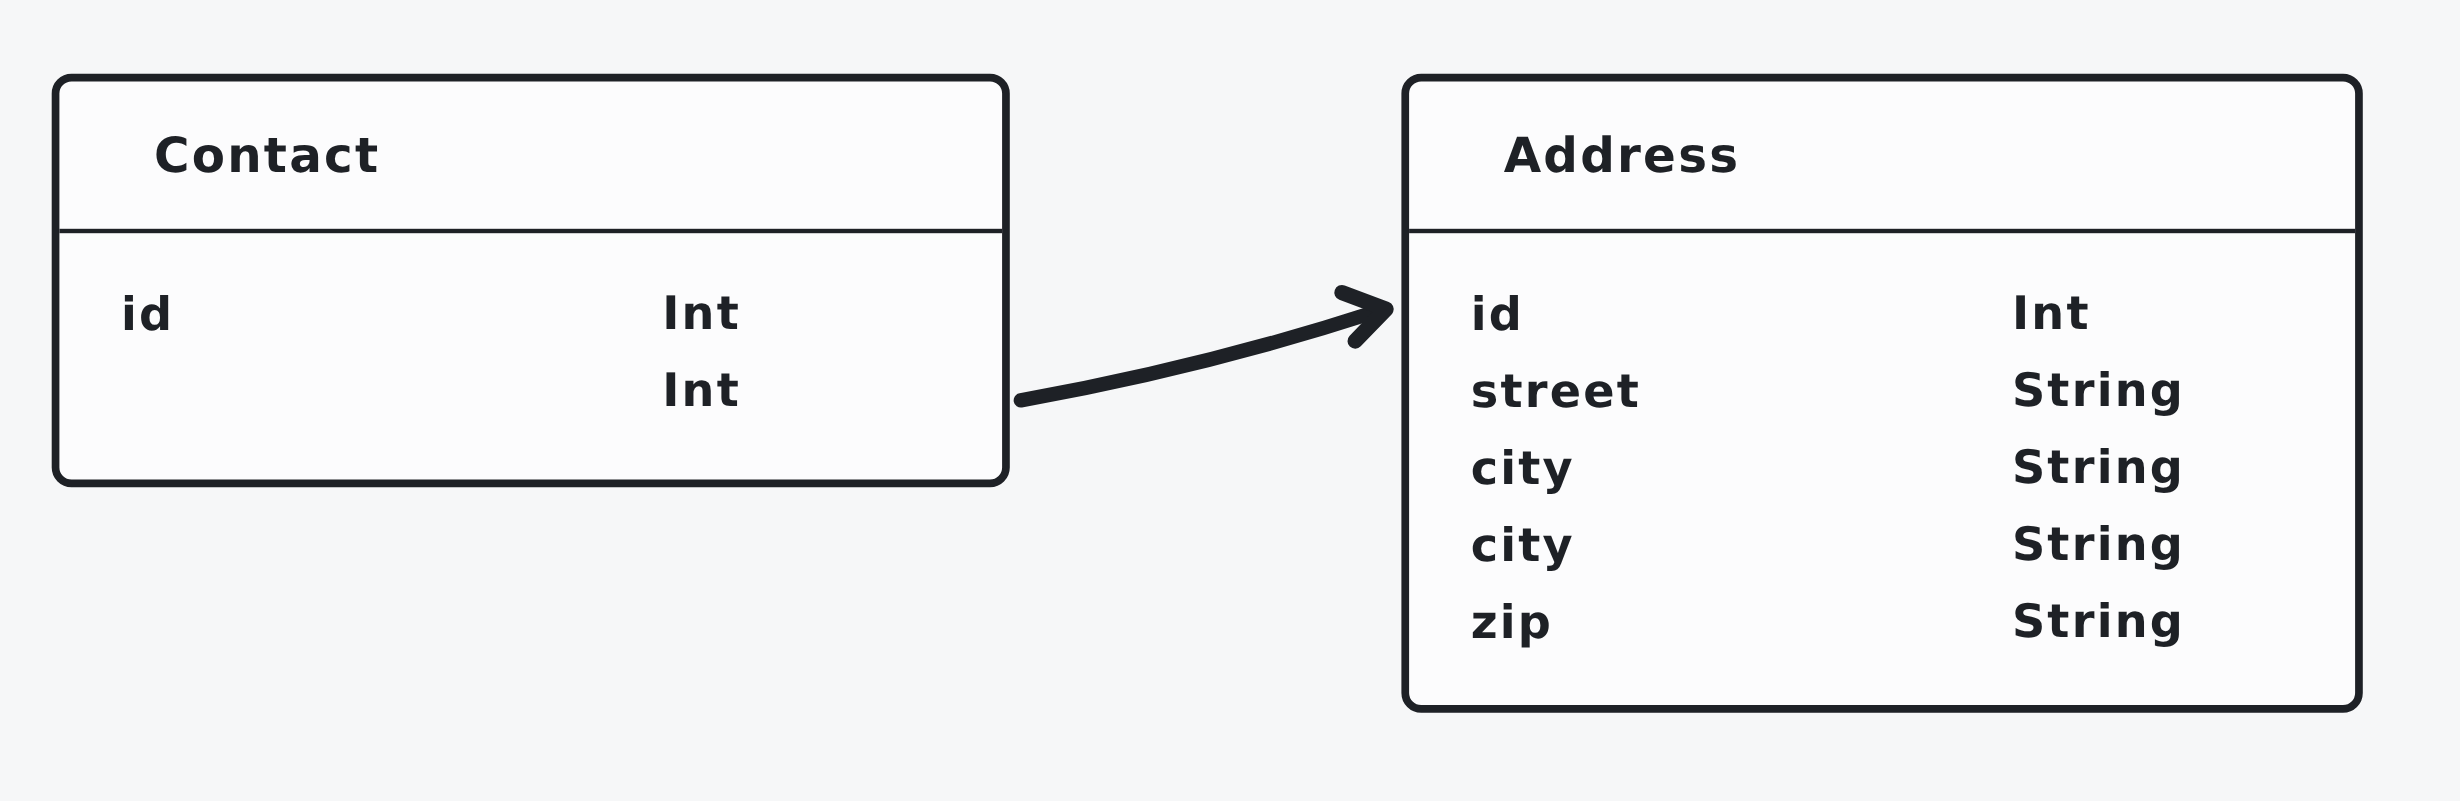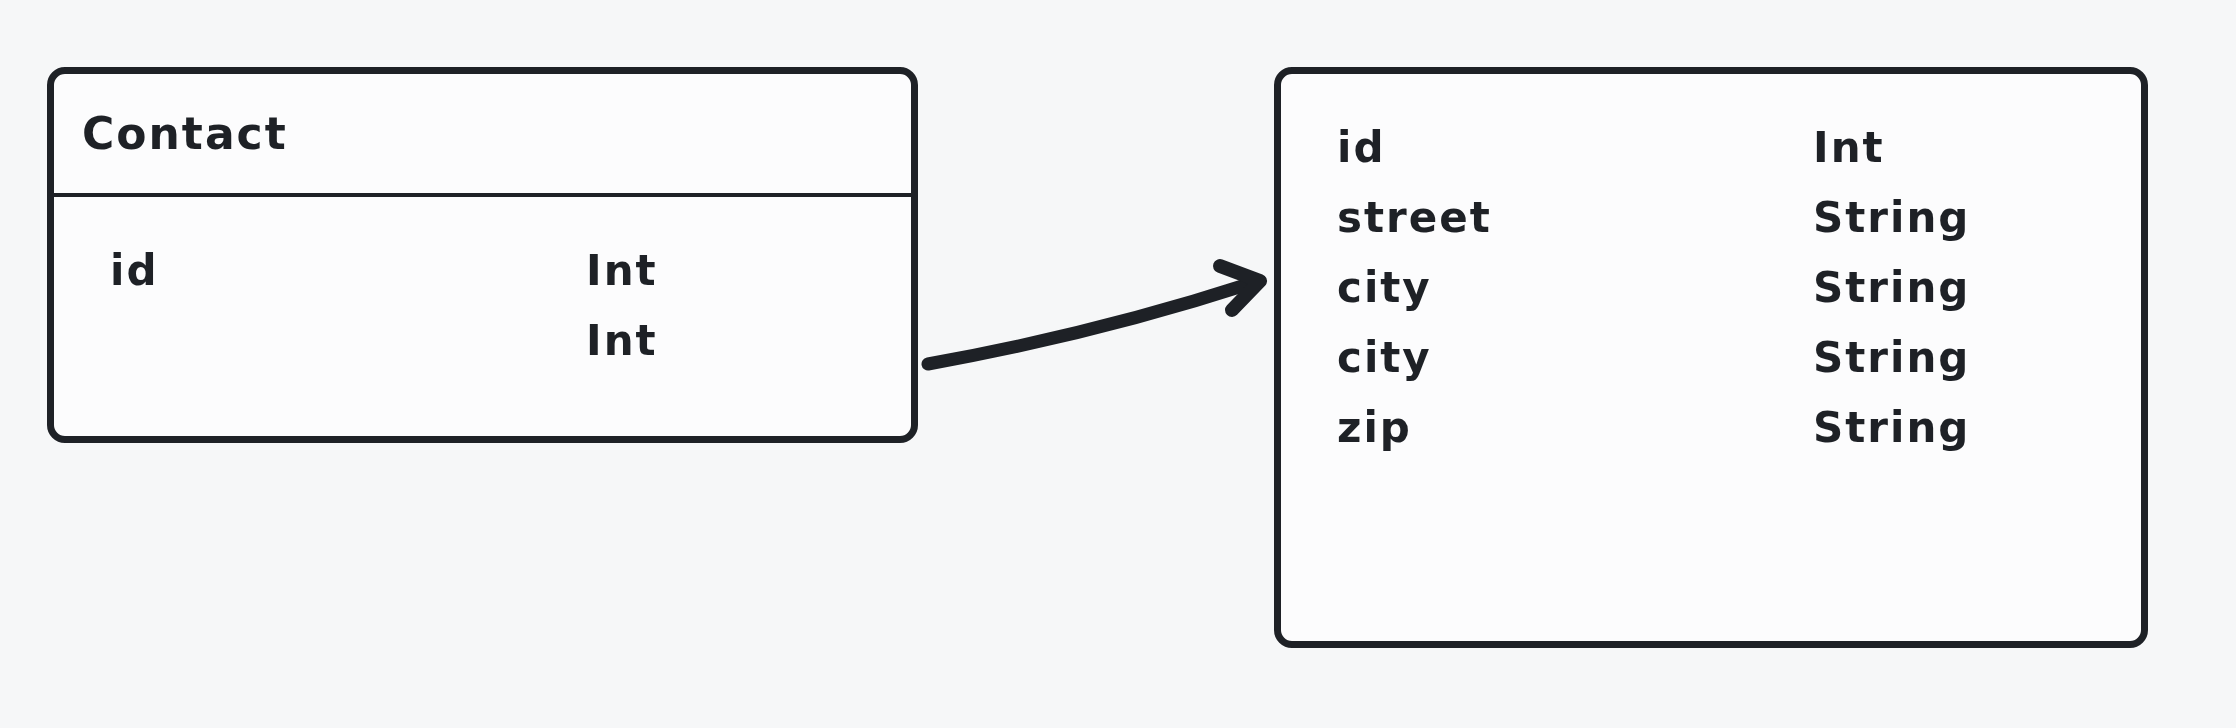--- a/index.html
+++ b/index.html
@@ -20,25 +20,25 @@
     background:var(--bg);
     overflow:hidden;
   }
   .entity{
     position:absolute;
     background:var(--fill);
     border:7px solid var(--ink);
     border-radius:18px;
   }
   .entity-header{
-    height:123px;
+    height:138px;
     border-bottom:4px solid var(--ink);
     display:flex;
     align-items:center;
-    padding-left:28px;
+    padding-left:86px;
   }
   .entity-title{
     font-size:44px;
     font-weight:bold;
     letter-spacing:2px;
   }
   .entity-body{
     padding-top:38px;
   }
   .field-row{
@@ -50,21 +50,21 @@
   }
   .field-name,
   .field-type{
     font-size:42px;
     font-weight:bold;
     letter-spacing:2px;
     white-space:nowrap;
   }
   .field-type{
     position:absolute;
-    left:532px;
+    left:548px;
     top:50%;
     transform:translateY(-50%);
   }
   .relation-svg{
     position:absolute;
     left:0;
     top:0;
     width:2236px;
     height:728px;
     pointer-events:none;
@@ -84,20 +84,23 @@
         <span class="field-name">id</span>
         <span class="field-type">Int</span>
       </div>
       <div class="field-row">
         <span class="field-type">Int</span>
       </div>
     </div>
   </div>
 
   <div class="entity" style="left:1274px;top:67px;width:874px;height:581px;">
+    <div class="entity-header">
+      <span class="entity-title">Address</span>
+    </div>
     <div class="entity-body">
       <div class="field-row">
         <span class="field-name">id</span>
         <span class="field-type">Int</span>
       </div>
       <div class="field-row">
         <span class="field-name">street</span>
         <span class="field-type">String</span>
       </div>
       <div class="field-row">

